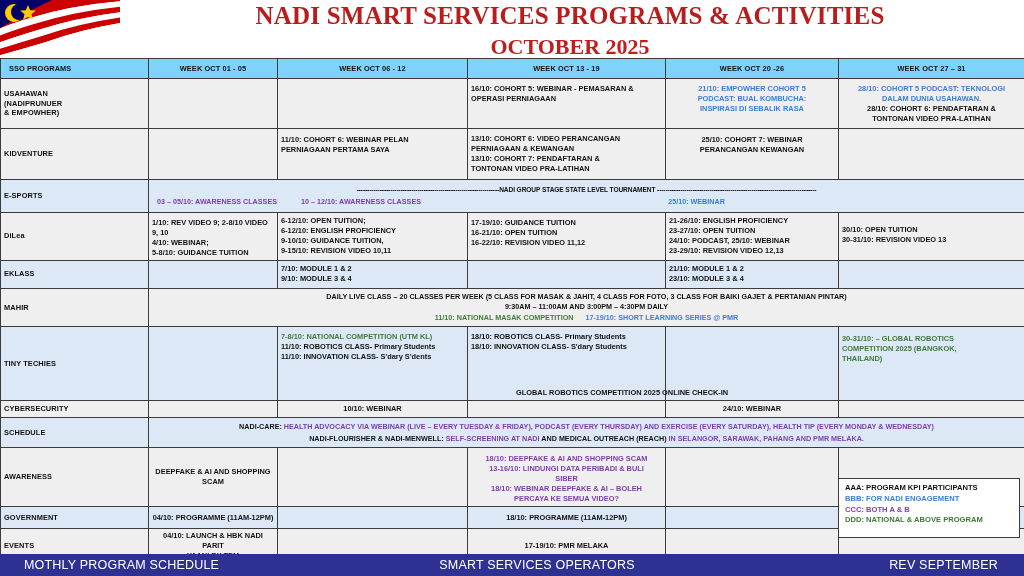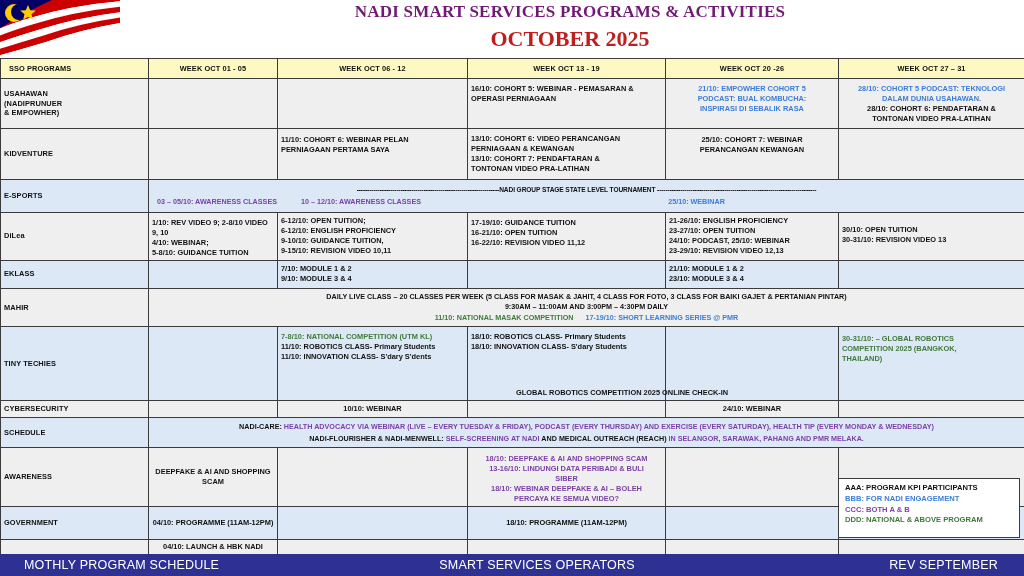--- a/index.html
+++ b/index.html
@@ -15,22 +15,22 @@
   .flag-wrap {
     position: absolute; left: 0; top: 0; width: 120px; height: 58px;
     overflow: hidden;
   }
   .flag-stripes { position:absolute; left:-10px; top:-6px; width:150px; height:70px; }
 
   
   .title-block { position:absolute; left:130px; top:2px; width:880px; text-align:center; }
   .title-main {
     font-family: "Liberation Serif", serif;
-    font-weight: bold; font-size: 17px; letter-spacing:.2px;
-    color:#701a75;
+    font-weight: bold; font-size: 25px; letter-spacing:.2px;
+    color:#b91c1c;
   }
   .title-sub {
     font-family: "Liberation Serif", serif;
     font-weight: bold; font-size: 22px; margin-top:4px;
     color:#BE1E1E;
   }
 
   
   table.sched {
     position:absolute; left:0; top:58px; width:1024px;
@@ -42,21 +42,21 @@
     vertical-align: middle;
     padding: 2px 3px;
     font-size: 7.4px;
     line-height: 1.35;
     color: #111;
   }
   col.c0 { width:148px; } col.c1 { width:129px; } col.c2 { width:190px; }
   col.c3 { width:198px; } col.c4 { width:173px; } col.c5 { width:186px; }
 
   thead th {
-    background:#fef9c3;
+    background:#7dd3fc;
     font-weight:bold;
     font-size:7.6px;
     text-align:center;
     height:20px;
     letter-spacing:.1px;
   }
   thead th.prog { text-align:left; padding-left:8px; }
 
   td.label {
     font-weight:bold; font-size:8.2px; text-align:left; padding-left:8px;
@@ -319,21 +319,21 @@
           <div class="purple">18/10: DEEPFAKE &amp; AI AND SHOPPING SCAM</div>
           <div class="purple">13-16/10: LINDUNGI DATA PERIBADI &amp; BULI</div>
           <div class="purple">SIBER</div>
           <div class="purple">18/10: WEBINAR DEEPFAKE &amp; AI – BOLEH</div>
           <div class="purple">PERCAYA KE SEMUA VIDEO?</div>
         </td>
         <td class="cell"></td>
         <td class="cell"></td>
       </tr>
 
-      <tr class="r-blue" style="height:33px;margin-top:22px;">
+      <tr class="r-blue" style="height:22px;margin-top:22px;">
         <td class="label">GOVERNMENT</td>
         <td class="cell ctr blue">04/10: PROGRAMME (11AM-12PM)</td>
         <td class="cell"></td>
         <td class="cell ctr blue">18/10: PROGRAMME (11AM-12PM)</td>
         <td class="cell"></td>
         <td class="cell"></td>
       </tr>
 
       <tr class="r-grey" style="height:28px;">
         <td class="label">EVENTS</td>

